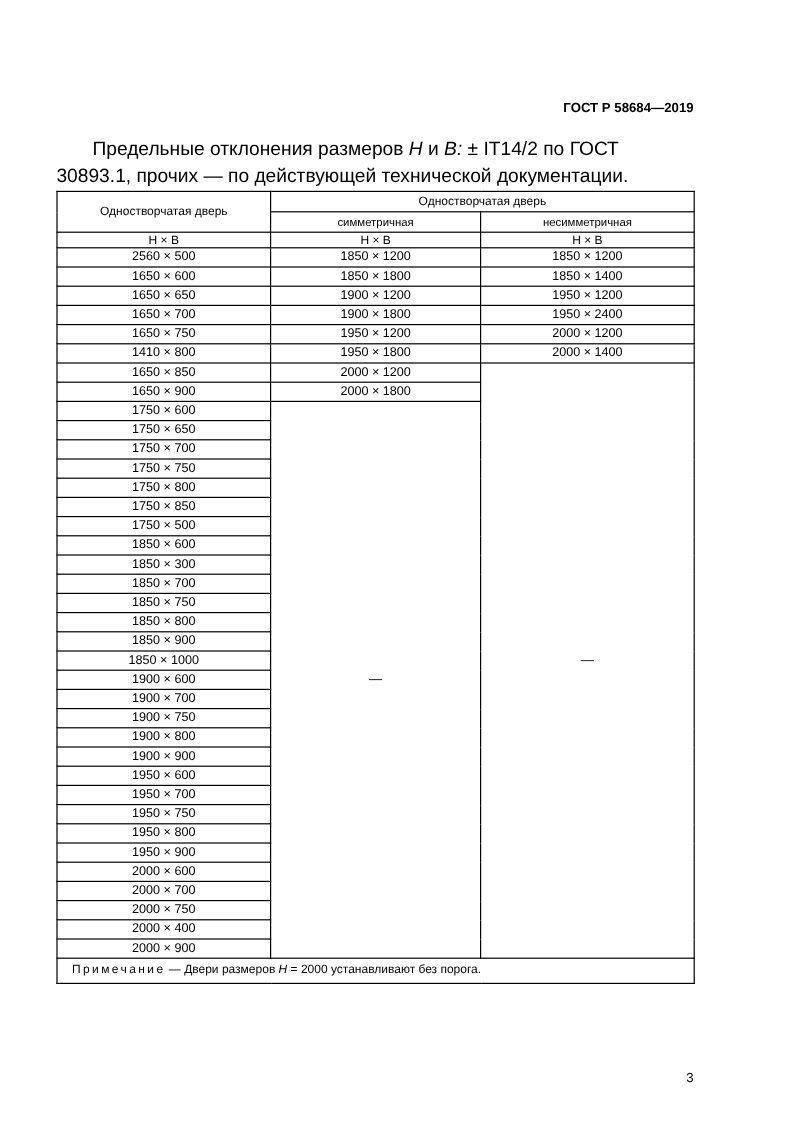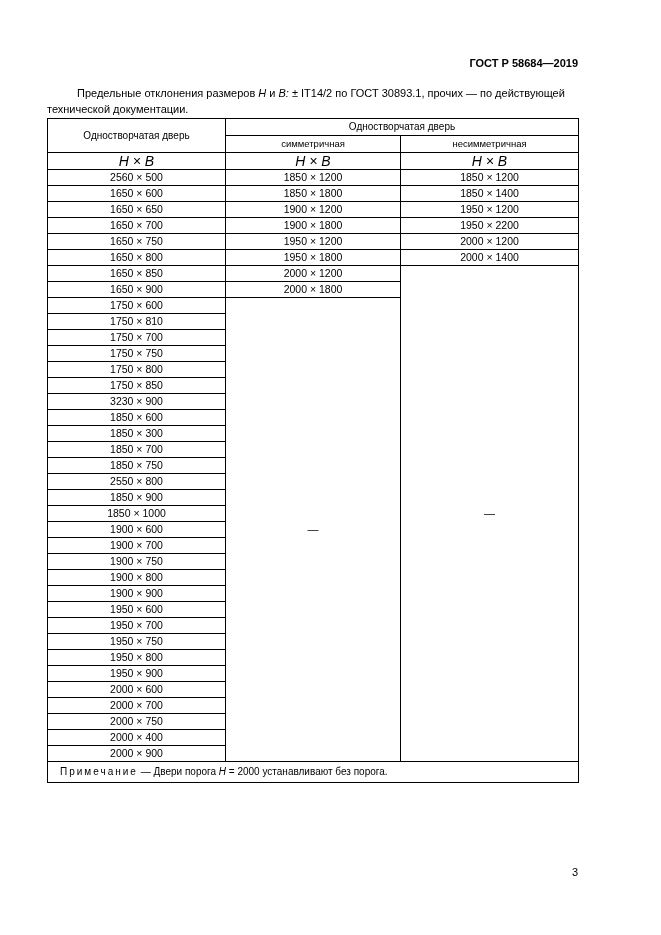--- a/index.html
+++ b/index.html
@@ -7,29 +7,30 @@
     width: 661px; height: 935px;
     background: #ffffff;
     font-family: "Liberation Sans", sans-serif;
     color: #000;
     overflow: hidden;
   }
   .page {
     position: relative;
     width: 661px; height: 790px;
     padding: 57px 83px 0 47px;
+    margin-top: 27px;
   }
   .doc-header {
     text-align: right;
     font-weight: bold;
     font-size: 11px;
   }
   .para {
     margin-top: 17px;
-    font-size: 11px;
+    font-size: 16px;
     line-height: 1.45;
     text-indent: 30px;
     text-align: left;
   }
   .table-label {
     margin-top: 37px;
     margin-bottom: 5px;
     font-size: 10.5px;
     letter-spacing: 1.5px;
   }
@@ -42,21 +43,21 @@
   th, td {
     border: 1px solid #000;
     font-weight: normal;
     text-align: center;
     vertical-align: middle;
     padding: 0;
     font-size: 10.5px;
   }
   th.h-main { height: 17px; font-size: 10px; }
   th.h-sub  { height: 17px; font-size: 9.5px; }
-  th.hxb    { height: 13px; font-size: 14px; font-style: italic; }
+  th.hxb    { height: 13px; font-size: 10px; }
   tbody td  { height: 15px; line-height: 15px; }
   td.dash-cell { vertical-align: middle; font-size: 11px; }
   td.note-cell {
     text-align: left;
     height: 20px;
     padding: 3px 6px 4px 12px;
     font-size: 10px;
     line-height: 13px;
   }
   .note-label { letter-spacing: 2px; }
@@ -111,77 +112,77 @@
           <td>1850 × 1400</td>
         </tr>
         <tr>
           <td>1650 × 650</td>
           <td>1900 × 1200</td>
           <td>1950 × 1200</td>
         </tr>
         <tr>
           <td>1650 × 700</td>
           <td>1900 × 1800</td>
-          <td>1950 × 2200</td>
+          <td>1950 × 2400</td>
         </tr>
         <tr>
           <td>1650 × 750</td>
           <td>1950 × 1200</td>
           <td>2000 × 1200</td>
         </tr>
         <tr>
-          <td>1650 × 800</td>
+          <td>1410 × 800</td>
           <td>1950 × 1800</td>
           <td>2000 × 1400</td>
         </tr>
         <tr>
           <td>1650 × 850</td>
           <td>2000 × 1200</td>
           <td rowspan="31" class="dash-cell">—</td>
         </tr>
         <tr>
           <td>1650 × 900</td>
           <td>2000 × 1800</td>
         </tr>
         <tr>
           <td>1750 × 600</td>
           <td rowspan="29" class="dash-cell">—</td>
         </tr>
         <tr>
-          <td>1750 × 810</td>
+          <td>1750 × 650</td>
         </tr>
         <tr>
           <td>1750 × 700</td>
         </tr>
         <tr>
           <td>1750 × 750</td>
         </tr>
         <tr>
           <td>1750 × 800</td>
         </tr>
         <tr>
           <td>1750 × 850</td>
         </tr>
         <tr>
-          <td>3230 × 900</td>
+          <td>1750 × 500</td>
         </tr>
         <tr>
           <td>1850 × 600</td>
         </tr>
         <tr>
           <td>1850 × 300</td>
         </tr>
         <tr>
           <td>1850 × 700</td>
         </tr>
         <tr>
           <td>1850 × 750</td>
         </tr>
         <tr>
-          <td>2550 × 800</td>
+          <td>1850 × 800</td>
         </tr>
         <tr>
           <td>1850 × 900</td>
         </tr>
         <tr>
           <td>1850 × 1000</td>
         </tr>
         <tr>
           <td>1900 × 600</td>
         </tr>
@@ -223,20 +224,20 @@
         </tr>
         <tr>
           <td>2000 × 400</td>
         </tr>
         <tr>
           <td>2000 × 900</td>
         </tr>
       </tbody>
     <tfoot>
       <tr>
-        <td colspan="3" class="note-cell"><span class="note-label">Примечание</span><span> — Двери порога </span><i>Н</i><span> = 2000 устанавливают без порога.</span></td>
+        <td colspan="3" class="note-cell"><span class="note-label">Примечание</span><span> — Двери размеров </span><i>Н</i><span> = 2000 устанавливают без порога.</span></td>
       </tr>
     </tfoot>
   </table>
 
   <div class="page-number">3</div>
 
 </div>
 
 </body></html>

